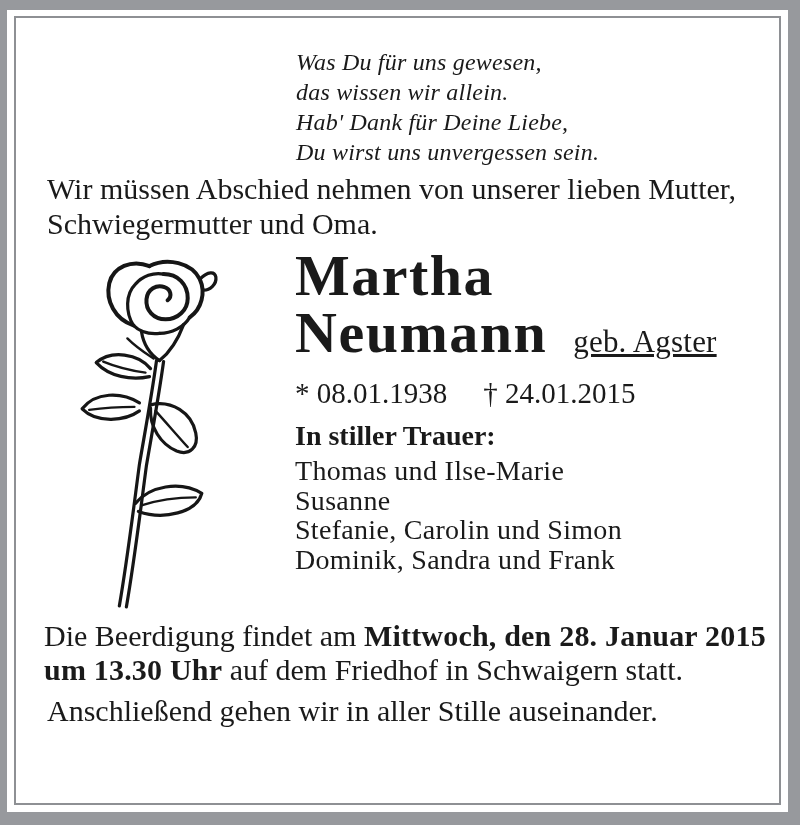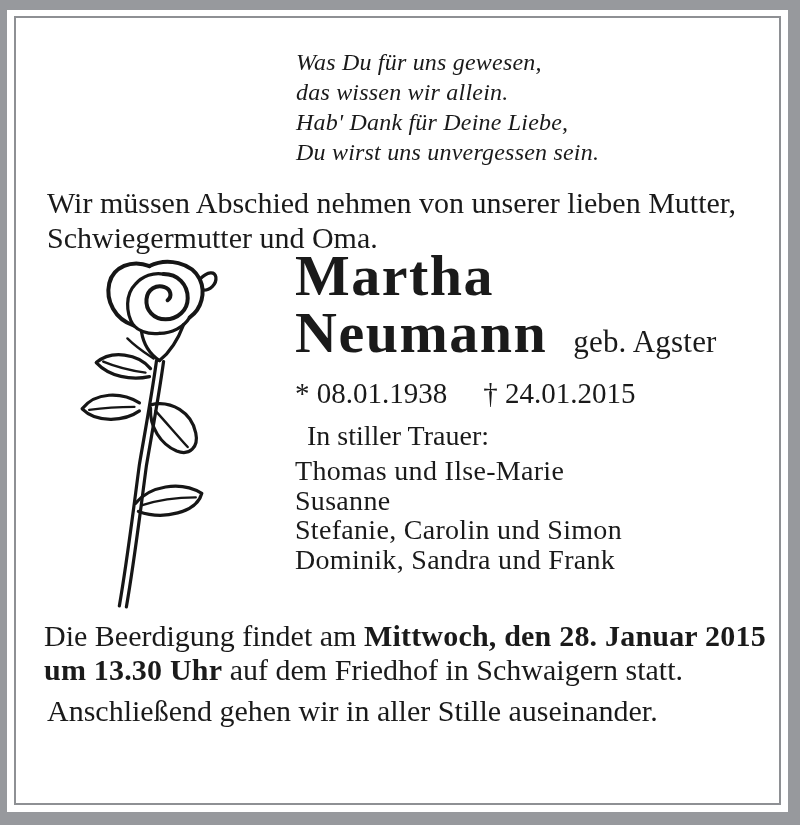--- a/index.html
+++ b/index.html
@@ -44,21 +44,20 @@
     line-height: 30px;
     letter-spacing: 0.2px;
     white-space: nowrap;
   }
   .intro {
     left: 40px;
     top: 161px;
     font-size: 30px;
     line-height: 35px;
     white-space: nowrap;
-    margin-top: 14px;
   }
   .rose {
     left: 52px;
     top: 246px;
     width: 180px;
     height: 362px;
   }
   .name-block {
     left: 288px;
     top: 237px;
@@ -66,37 +65,37 @@
     font-size: 58px;
     line-height: 57px;
     letter-spacing: 1.5px;
     white-space: nowrap;
   }
   .maiden {
     font-weight: normal;
     font-size: 31px;
     letter-spacing: 0.2px;
     margin-left: 26px;
+    text-decoration: underline;
   }
   .dates {
     left: 288px;
     top: 366px;
     font-size: 29px;
     line-height: 34px;
     white-space: nowrap;
   }
   .death-date { margin-left: 36px; }
   .trauer-heading {
     left: 288px;
     top: 410px;
-    font-weight: normal;
+    font-weight: bold;
     font-size: 28px;
     line-height: 32px;
     white-space: nowrap;
-    margin-left: 12px;
   }
   .trauer-names {
     left: 288px;
     top: 446px;
     font-size: 28px;
     line-height: 29.5px;
     letter-spacing: 0.3px;
     white-space: nowrap;
   }
   .funeral {

